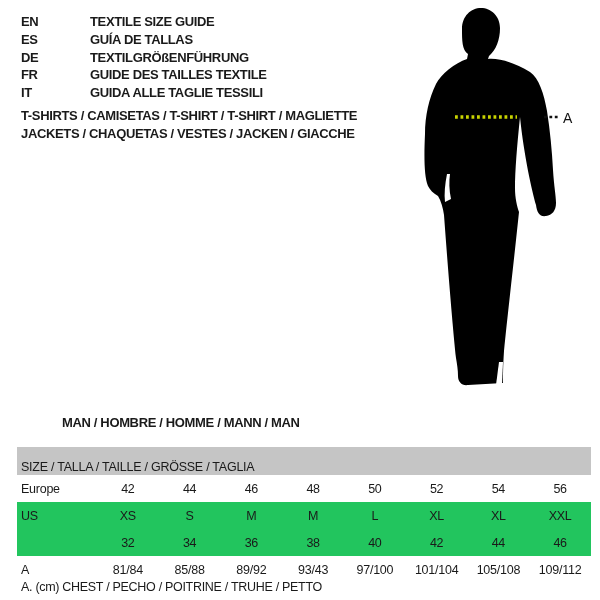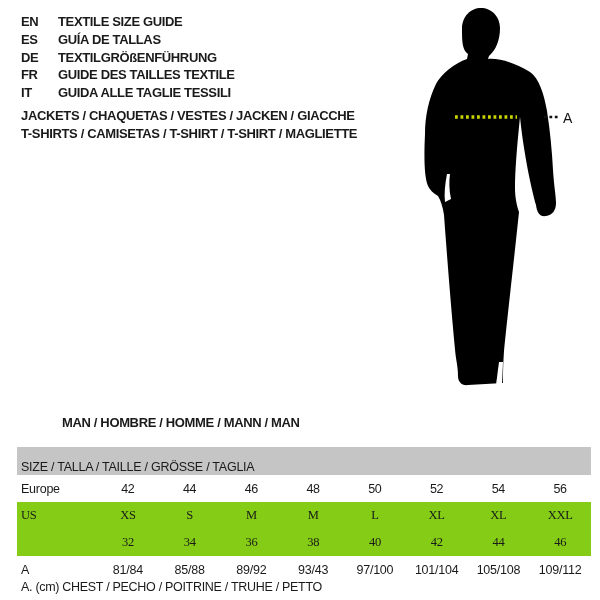--- a/index.html
+++ b/index.html
@@ -2,42 +2,42 @@
 <html><head>
 <meta charset="utf-8">
 <style>
   html,body { margin:0; padding:0; }
   body {
     width:600px; height:600px; background:#ffffff; position:relative;
     font-family:"Liberation Sans", sans-serif; color:#1a1a1a; overflow:hidden;
   }
   
   .lang-list { position:absolute; left:21px; top:13px; }
-  .lang-row { display:grid; grid-template-columns:37px auto; height:17.7px; align-items:center; }
+  .lang-row { display:grid; grid-template-columns:37px auto; height:17.7px; align-items:center;gap:32px; }
   .lang-code, .lang-label { font-size:13px; font-weight:700; letter-spacing:-0.35px; white-space:nowrap; }
   
   .categories { position:absolute; left:21px; top:107px; }
   .category-line { font-size:13px; font-weight:700; letter-spacing:-0.35px; line-height:17.7px; white-space:nowrap; }
   
   .figure-wrap { position:absolute; left:412px; top:6px; width:172px; height:392px; }
   
   .section-title { position:absolute; left:21px; top:415px; font-size:13px; font-weight:700; letter-spacing:-0.35px;margin-left:41px; }
   
   .size-table {
     position:absolute; left:17px; top:447px; width:574px;
     border-collapse:collapse; table-layout:fixed;
     font-size:12.5px; letter-spacing:-0.25px;
   }
   .size-table th {
     background:#c5c5c5; font-weight:400; text-align:left;
     height:16px; padding:12px 0 0 4px; font-size:12.5px;
   }
   .size-table td { height:27px; text-align:center; padding:0; vertical-align:middle; }
   .size-table td.row-label { text-align:left; padding-left:4px; }
-  .size-table tr.shaded td { background:#84cc16;font-family:Liberation Serif, serif; }
+  .size-table tr.shaded td { background:#22c55e; }
   
   .footnote { position:absolute; left:21px; top:580px; font-size:12.5px; font-weight:400; letter-spacing:-0.3px; }
 </style>
 </head>
 <body>
 
 <div class="lang-list">
   <div class="lang-row">
     <span class="lang-code">EN</span>
     <span class="lang-label">TEXTILE SIZE GUIDE</span>
@@ -54,22 +54,22 @@
     <span class="lang-code">FR</span>
     <span class="lang-label">GUIDE DES TAILLES TEXTILE</span>
   </div>
   <div class="lang-row">
     <span class="lang-code">IT</span>
     <span class="lang-label">GUIDA ALLE TAGLIE TESSILI</span>
   </div>
 </div>
 
 <div class="categories">
+  <div class="category-line">T-SHIRTS / CAMISETAS / T-SHIRT / T-SHIRT / MAGLIETTE</div>
   <div class="category-line">JACKETS / CHAQUETAS / VESTES / JACKEN / GIACCHE</div>
-  <div class="category-line">T-SHIRTS / CAMISETAS / T-SHIRT / T-SHIRT / MAGLIETTE</div>
 </div>
 
 <div class="figure-wrap">
   <svg width="172" height="392" viewBox="0 0 172 392" xmlns="http://www.w3.org/2000/svg">
     <path d="M69,2
              C79,2 88,10 88,22
              C88,34 84,44 77,50
              L76,53
              C88,52 103,57 118,66
              C127,72 132,88 135,105

